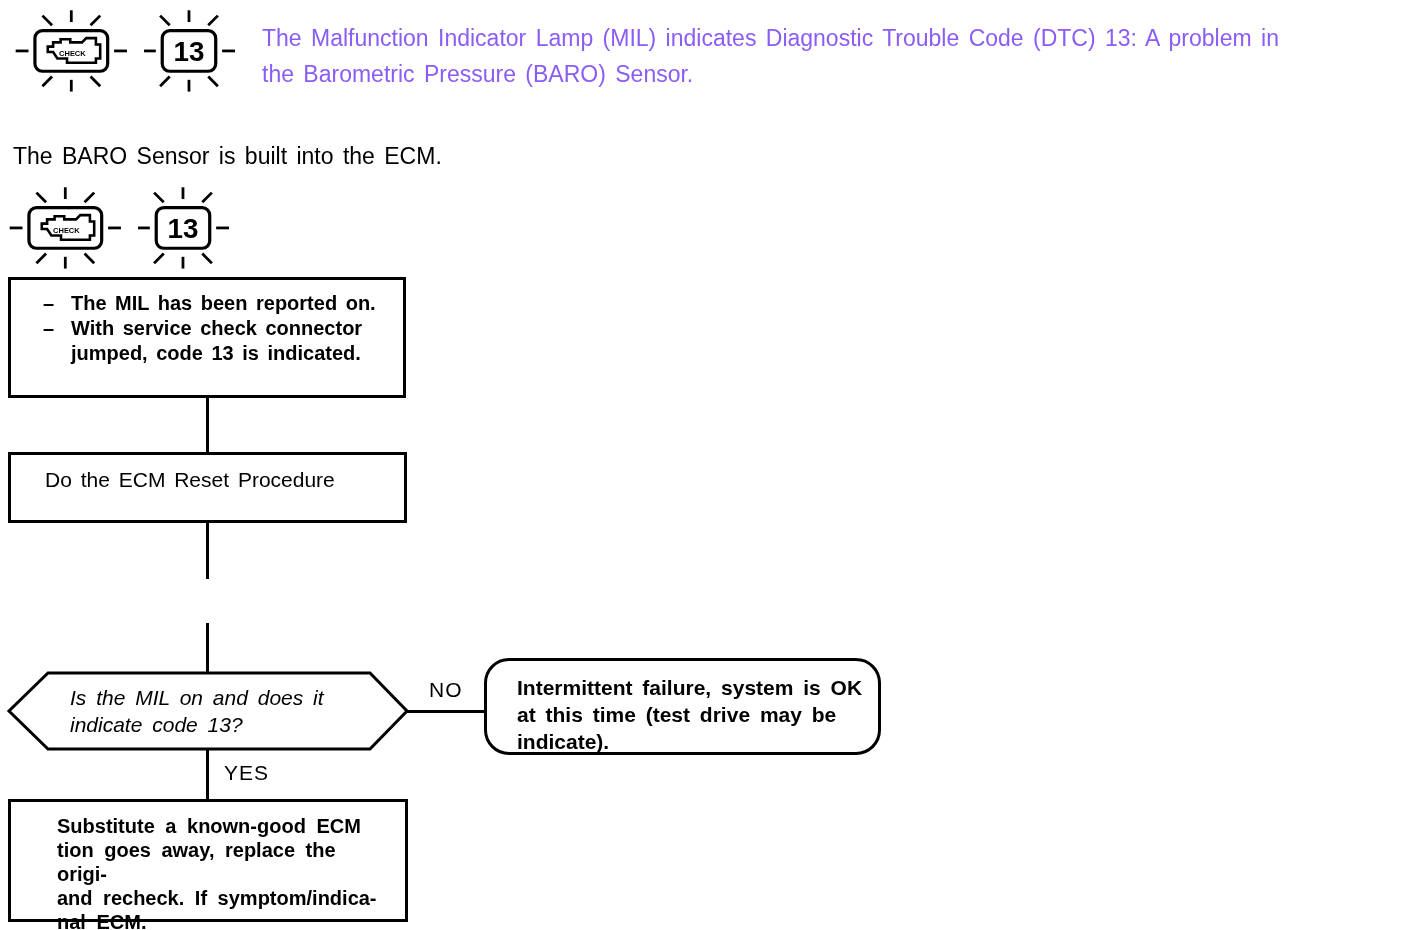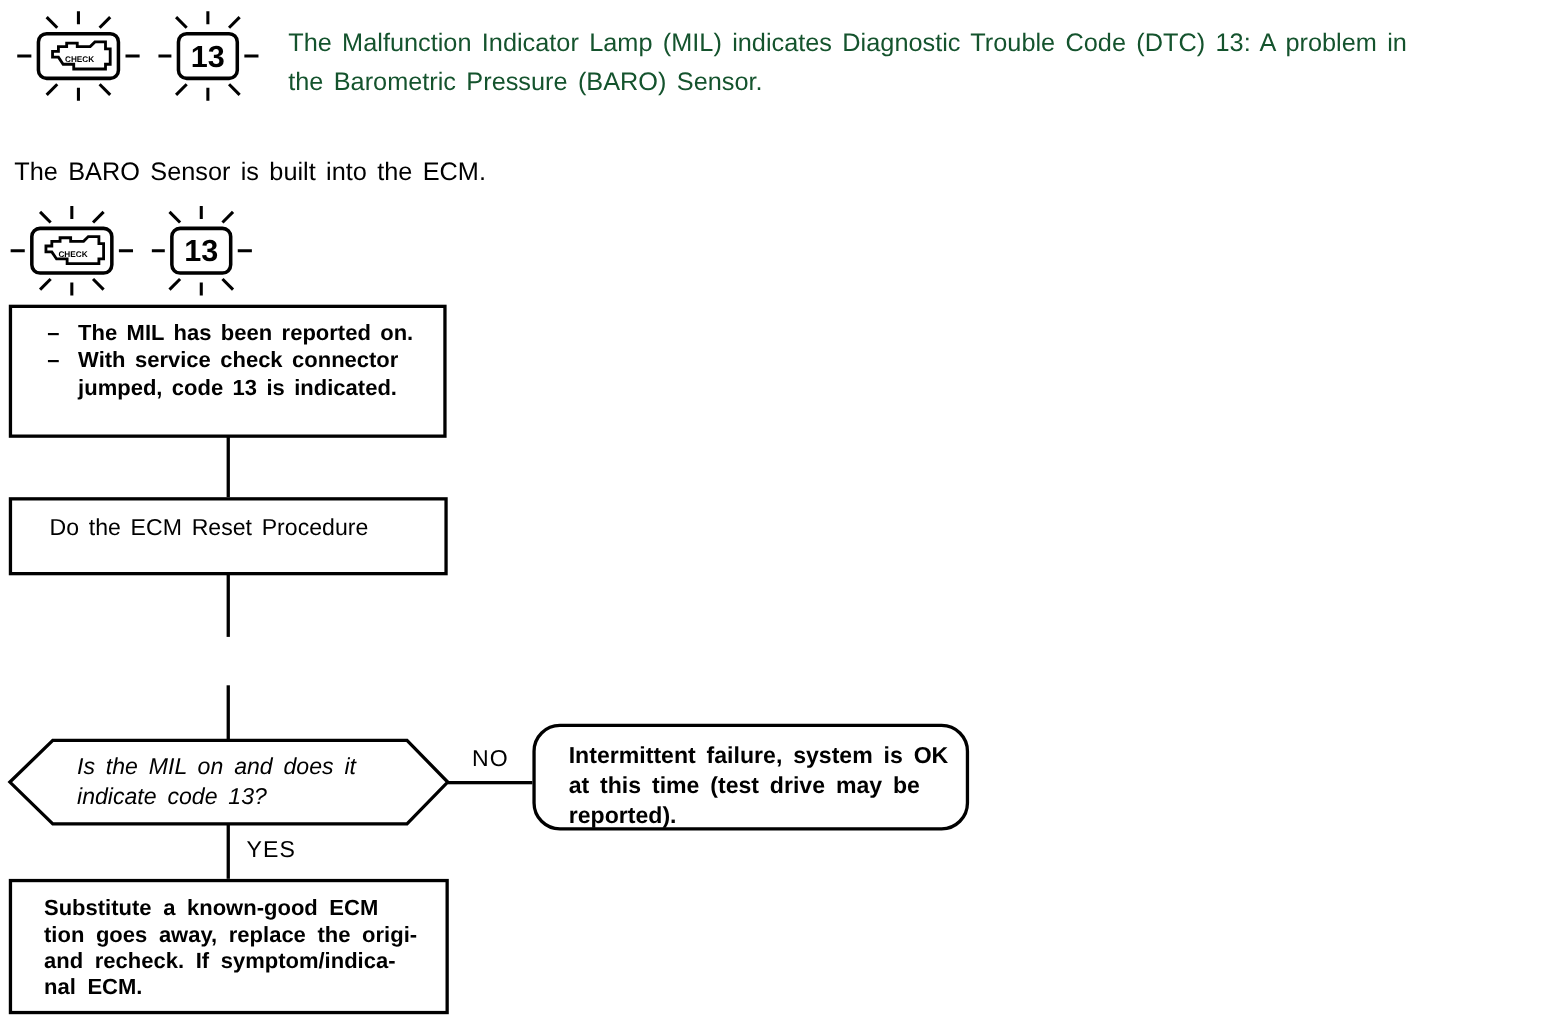--- a/index.html
+++ b/index.html
@@ -19,21 +19,21 @@
     border: 3px solid #000;
     background: #fff;
   }
   .connector-v { position: absolute; width: 3px; background: #000; }
   .connector-h { position: absolute; height: 3px; background: #000; }
 
   .desc {
     position: absolute;
     left: 262px; top: 20px; width: 1146px;
     font-size: 23px; line-height: 36px; word-spacing: 3px;
-    color: #14532d;
+    color: #8b5cf6;
   }
   .note {
     position: absolute;
     left: 13px; top: 143px;
     font-size: 23px; word-spacing: 3px; color: #000; text-align: center;
   }
 
   .icon-set { position: absolute; width: 232px; height: 92px; }
 
   
@@ -73,21 +73,21 @@
   
   .box-intermittent {
     left: 484px; top: 658px; width: 397px; height: 97px;
     padding: 13px 10px 0 30px;
     font-weight: 700; font-size: 21px; line-height: 27px; word-spacing: 4px; border-radius: 25px;
   }
 
   
   .box-substitute {
     left: 8px; top: 799px; width: 400px; height: 123px;
-    padding: 12px 10px 0 29px;
+    padding: 12px 10px 0 46px;
     font-weight: 700; font-size: 20px; line-height: 24px; word-spacing: 5px;
   }
 
   svg text { font-family: "Liberation Sans", sans-serif; }
 </style>
 </head>
 <body>
 
 <div class="page">
 
@@ -196,21 +196,21 @@
       <div>indicate code 13?</div>
     </div>
   </div>
 
   <div class="connector-h" style="left:407px; top:710px; width:77px;"></div>
   <div class="branch-label no-label">NO</div>
 
   <div class="flow-box box-intermittent">
     <div>Intermittent failure, system is OK</div>
     <div>at this time (test drive may be</div>
-    <div>reported).</div>
+    <div>indicate).</div>
   </div>
 
   <div class="connector-v" style="left:206px; top:750px; height:49px;"></div>
   <div class="branch-label yes-label">YES</div>
 
   <div class="flow-box box-substitute">
     <div>Substitute a known-good ECM</div>
     <div>tion goes away, replace the origi-</div>
     <div>and recheck. If symptom/indica-</div>
     <div>nal ECM.</div>

